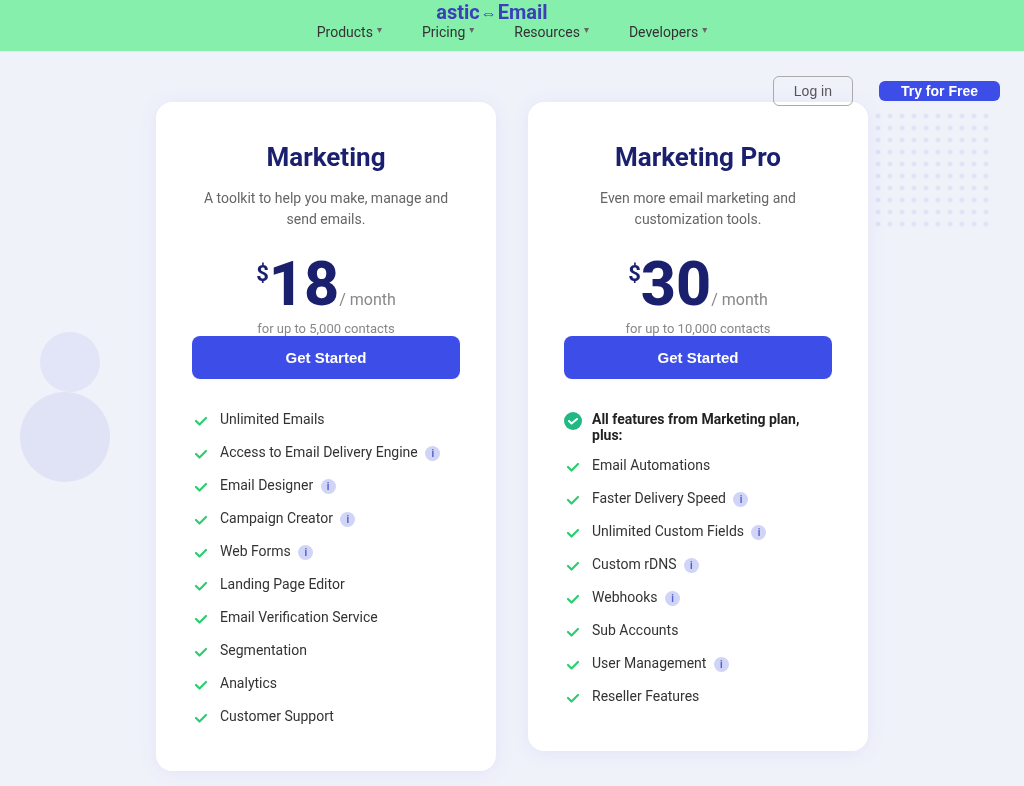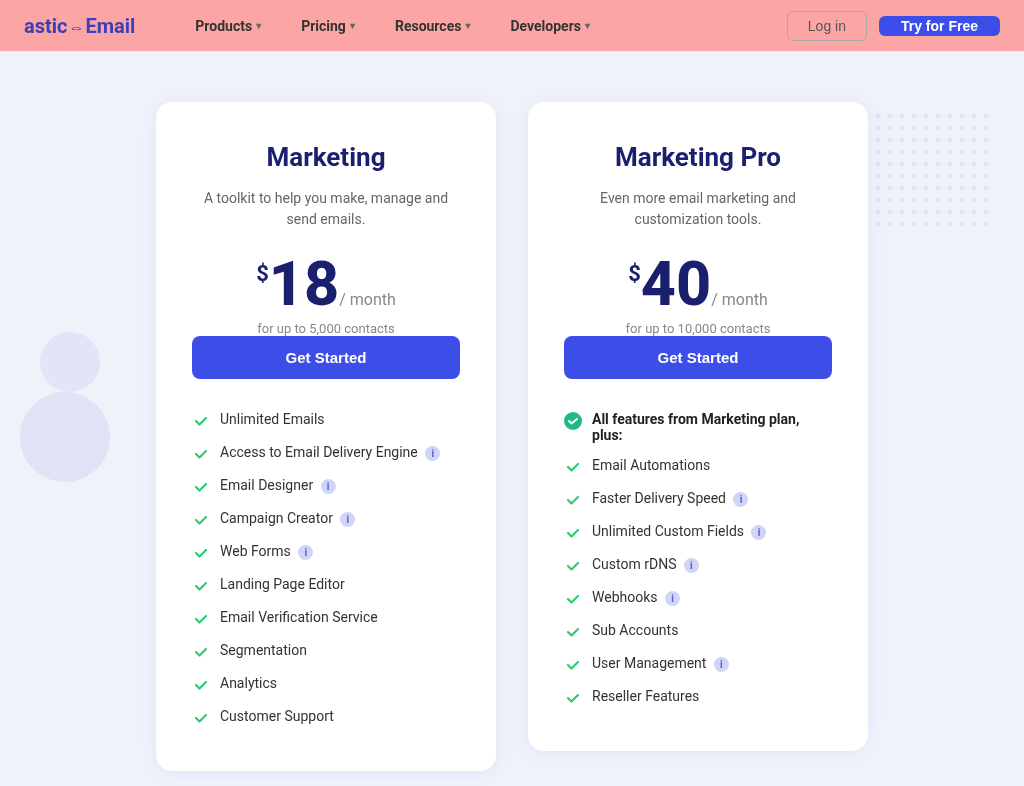--- a/index.html
+++ b/index.html
@@ -5,63 +5,63 @@
     * { box-sizing: border-box; margin: 0; padding: 0; }
     body {
       font-family: -apple-system, BlinkMacSystemFont, 'Segoe UI', Roboto, sans-serif;
       background: #f0f2fa;
       min-height: 786px;
       overflow-x: hidden;
     }
 
     
     nav {
-      background: #fca5a5;
+      background: #86efac;
       display: flex;
       align-items: center;
       padding: 0 24px;
       height: 52px;
       border-bottom: 1px solid #e8eaf0;
       position: relative;
       z-index: 10;
+      flex-direction: column;
     }
     .nav-logo {
       display: flex;
       align-items: center;
       font-size: 20px;
       font-weight: 700;
       color: #3b3fb8;
       margin-right: 40px;
       white-space: nowrap;
     }
     .nav-links {
       display: flex;
       align-items: center;
       gap: 0;
       flex: 1;
     }
     .nav-item {
       display: flex;
-      align-items: center;
       gap: 4px;
       padding: 0 20px;
       height: 52px;
       font-size: 14px;
       color: #333;
       cursor: pointer;
-      font-weight: 700;
+      font-weight: 400;
     }
     .nav-chevron {
       font-size: 10px;
       color: #666;
     }
     .nav-actions {
       display: flex;
       align-items: center;
-      gap: 12px;
+      gap: 26px;
       margin-left: auto;
     }
     .btn-login {
       border: 1.5px solid #aaa;
       background: transparent;
       color: #555;
       padding: 6px 20px;
       border-radius: 6px;
       font-size: 14px;
       cursor: pointer;
@@ -370,21 +370,21 @@
         </span>
         <span>Customer Support</span>
       </li>
     </ul>
   </div>
 
   <div class="pricing-card">
     <h2 class="card-title">Marketing Pro</h2>
     <p class="card-desc">Even more email marketing and customization tools.</p>
     <div class="price-block">
-      <span class="price-dollar">$</span><span class="price-number">40</span><span class="price-period">/ month</span>
+      <span class="price-dollar">$</span><span class="price-number">30</span><span class="price-period">/ month</span>
     </div>
     <p class="price-contacts">for up to 10,000 contacts</p>
     <button class="btn-get-started">Get Started</button>
     <ul class="features-list">
       <li class="feature-item bold-item">
         <span class="check-icon teal-filled">
           <svg width="12" height="12" viewBox="0 0 12 12" fill="none">
               <path d="M2 6l2.5 2.5L10 4" stroke="#fff" stroke-width="2" stroke-linecap="round" stroke-linejoin="round"></path>
             </svg>
         </span>

